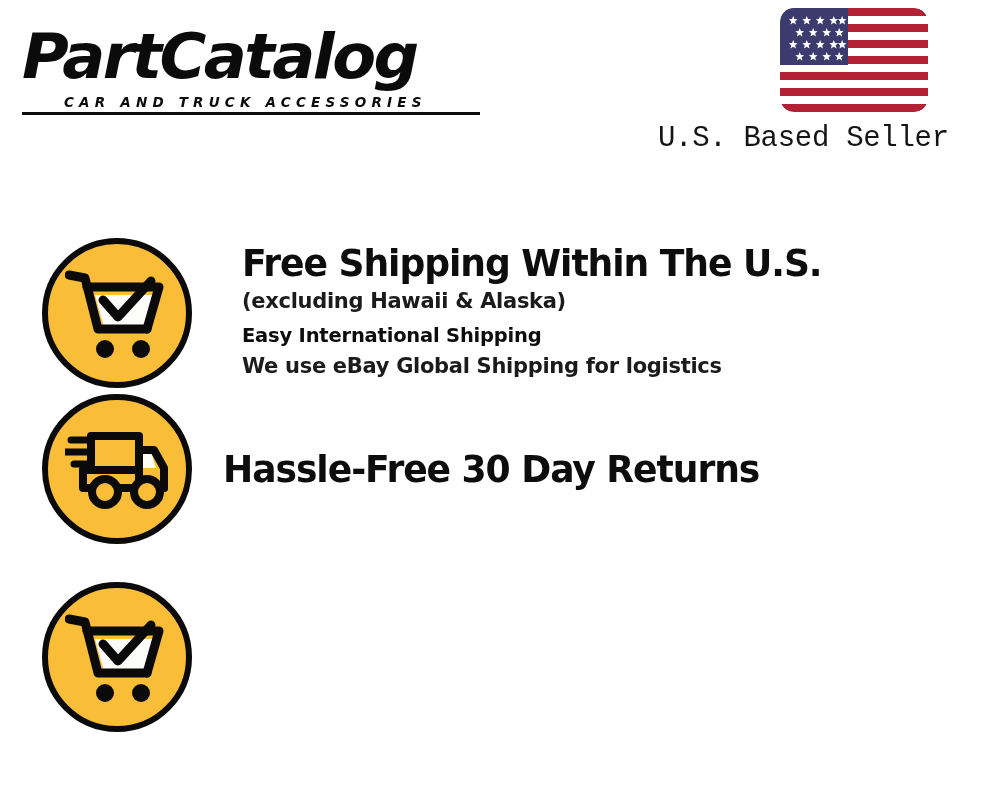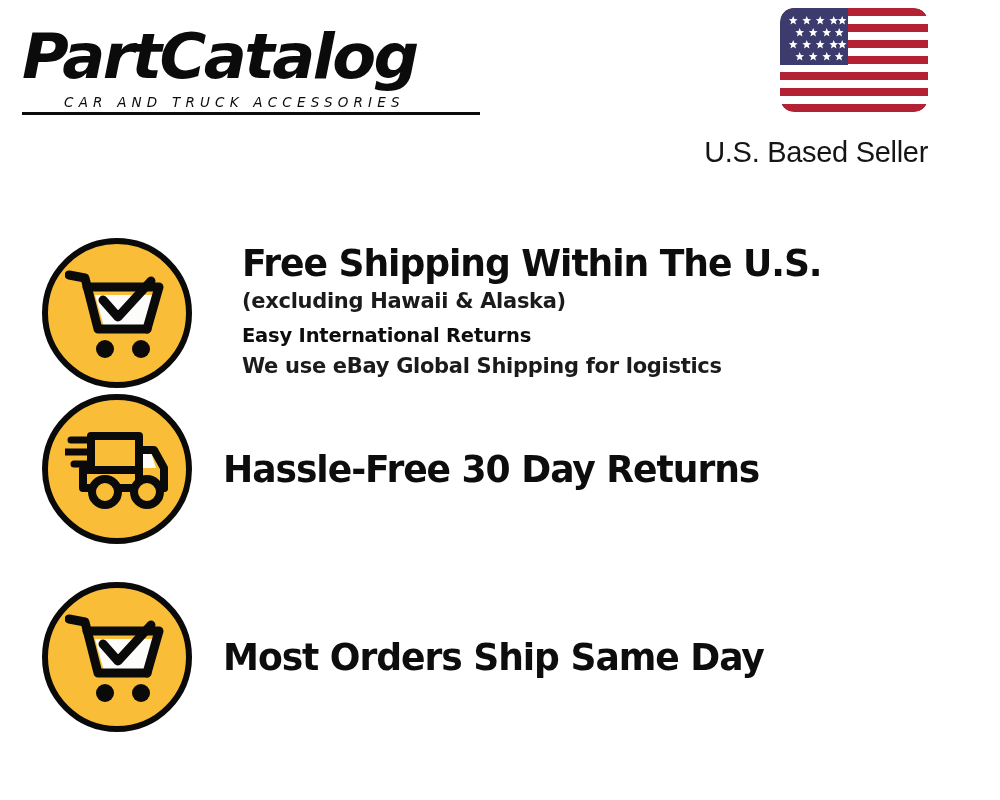--- a/index.html
+++ b/index.html
@@ -38,21 +38,21 @@
     font-size: 62px;
     letter-spacing: -2.5px;
     line-height: 70px;
     color: #0b0b0b;
     white-space: nowrap;
     transform: scaleX(1.03);
     transform-origin: left center;
   }
   .brand-tagline {
     font-family: "DejaVu Sans", sans-serif;
-    font-weight: 400;
+    font-weight: 700;
     font-style: italic;
     font-size: 13.5px;
     letter-spacing: 5.2px;
     color: #0b0b0b;
     white-space: nowrap;
     margin-top: 2px;
     margin-left: 42px;
   }
   .brand-rule {
     position: absolute;
@@ -75,26 +75,26 @@
     width: 148px;
     height: 104px;
     border-radius: 14px;
     overflow: hidden;
     display: inline-block;
     position: relative;
     background: #ffffff;
   }
   .flag svg { display: block; }
   .seller-text {
-    font-family: Liberation Sans, sans-serif;
+    font-family: Liberation Mono, monospace;
     font-size: 29px;
     font-weight: 400;
     color: #151515;
     line-height: 34px;
-    margin-top: 19px;
+    margin-top: 6px;
     white-space: nowrap;
     letter-spacing: -0.3px;
   }
 
   
   .features {
     position: absolute;
     top: 238px;
     left: 0;
     width: 1000px;
@@ -280,21 +280,21 @@
 
         <path d="M38 35 L53 52 L86 16" fill="none" stroke="#0a0a0a" stroke-width="9" stroke-linecap="round" stroke-linejoin="round"></path>
 
         <circle cx="40" cy="84" r="9" fill="#0a0a0a"></circle>
         <circle cx="76" cy="84" r="9" fill="#0a0a0a"></circle>
       </svg>
     </div>
     <div class="feature-text">
       <div class="feature-title">Free Shipping Within The U.S.</div>
       <div class="feature-sub">(excluding Hawaii &amp; Alaska)</div>
-      <div class="feature-sub-strong">Easy International Returns</div>
+      <div class="feature-sub-strong">Easy International Shipping</div>
       <div class="feature-sub">We use eBay Global Shipping for logistics</div>
     </div>
   </div>
 
   <div class="feature-row row-2">
     <div class="icon-badge">
       <svg width="104" height="86" viewBox="0 0 104 86" xmlns="http://www.w3.org/2000/svg">
 
         <polygon points="72,26 86,26 91,42 72,42" fill="#fdfdf8"></polygon>
 
@@ -322,18 +322,15 @@
     <div class="icon-badge">
       <svg width="104" height="96" viewBox="0 0 104 96" xmlns="http://www.w3.org/2000/svg">
         <polygon points="30,30 88,30 79,62 39,62" fill="#fcfcfa"></polygon>
         <path d="M4 10 L20 13 L33 64 L82 64" fill="none" stroke="#0a0a0a" stroke-width="9" stroke-linecap="round" stroke-linejoin="round"></path>
         <path d="M22 22 L94 22 L82 64" fill="none" stroke="#0a0a0a" stroke-width="9" stroke-linecap="round" stroke-linejoin="round"></path>
         <path d="M38 35 L53 52 L86 16" fill="none" stroke="#0a0a0a" stroke-width="9" stroke-linecap="round" stroke-linejoin="round"></path>
         <circle cx="40" cy="84" r="9" fill="#0a0a0a"></circle>
         <circle cx="76" cy="84" r="9" fill="#0a0a0a"></circle>
       </svg>
     </div>
-    <div class="feature-text">
-      <div class="feature-title">Most Orders Ship Same Day</div>
-    </div>
   </div>
 
 </div>
 
 </body></html>

